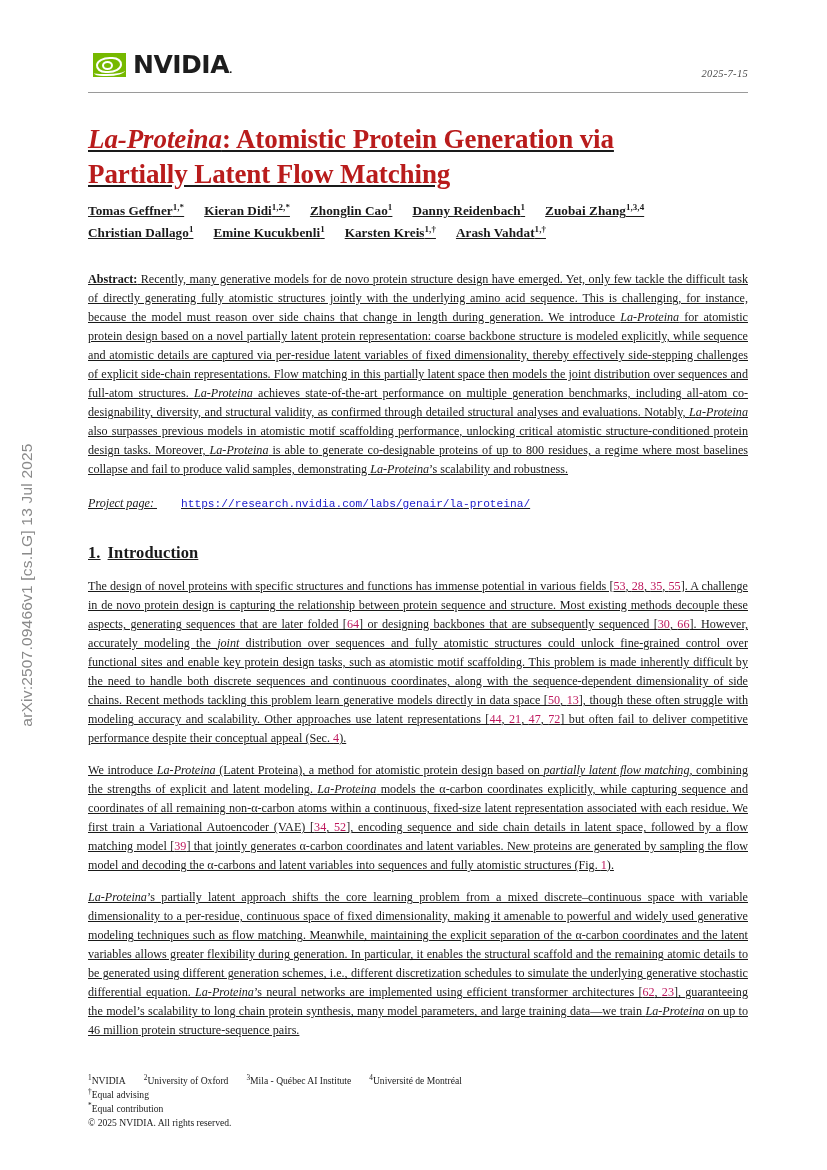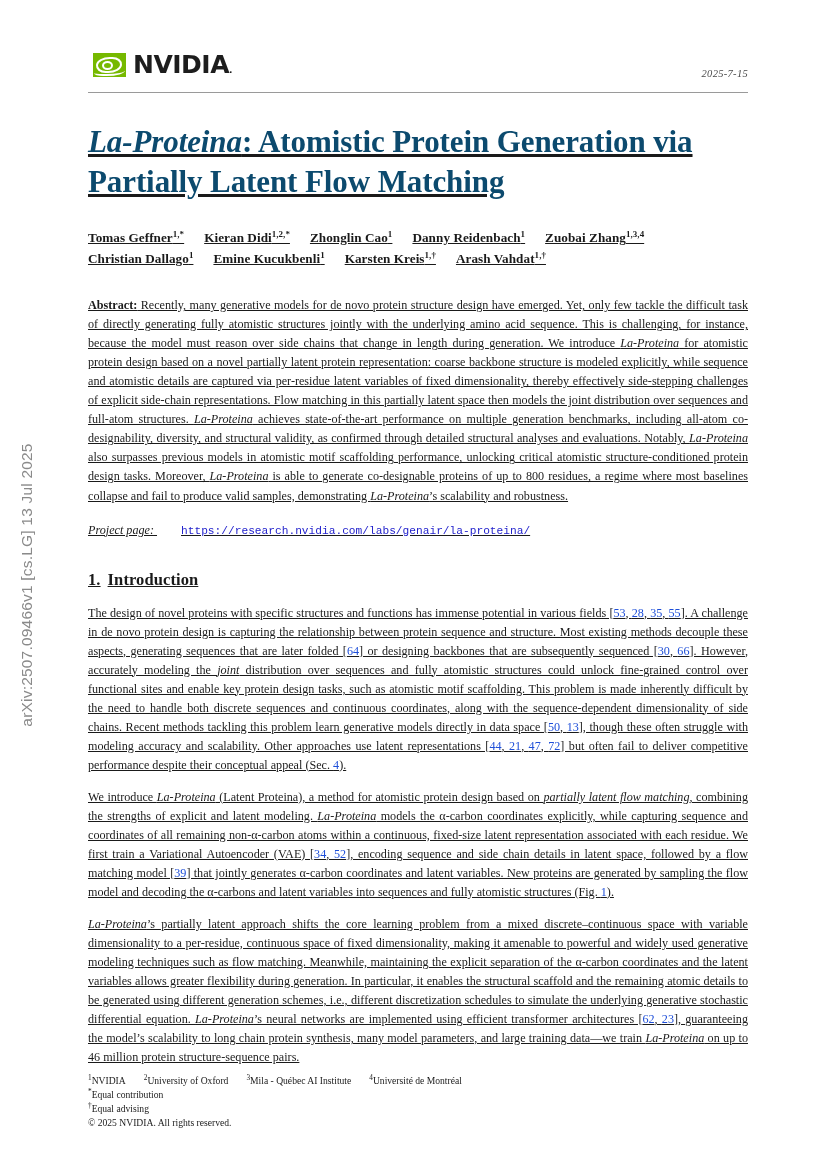--- a/index.html
+++ b/index.html
@@ -124,31 +124,31 @@
     position: absolute;
     left: 0;
     right: 0;
     top: 92px;
     border-top: 1.4px solid #9a9a9a;
   }
 
   
   .paper-title {
     margin: 30px 0 0 0;
-    color: #0c4a6e;
-    font-size: 31px;
+    color: #b91c1c;
+    font-size: 27px;
     font-weight: bold;
     line-height: 1.30;
     letter-spacing: -0.1px;
   }
   .paper-title .it { font-style: italic; }
 
   
   .authors {
-    margin-top: 24px;
+    margin-top: 8px;
     font-size: 13.2px;
     font-weight: bold;
     line-height: 1.62;
     letter-spacing: 0.05px;
   }
   .authors .row { white-space: nowrap; }
   .authors .author { margin-right: 20px; }
   .authors .author:last-child { margin-right: 0; }
   sup { font-size: 0.68em; vertical-align: super; line-height: 0; font-weight: bold; }
 
@@ -186,21 +186,21 @@
   .section-head .num { margin-right: 7px; }
 
   .body-par {
     margin-top: 13px;
     font-size: 12.15px;
     line-height: 1.565;
     text-align: justify;
     text-justify: inter-word;
   }
   .body-par:first-of-type { margin-top: 14px; }
-  .cite { color: #1d4ed8; }
+  .cite { color: #be185d; }
 
   
   .footnotes {
     position: absolute;
     left: 0;
     top: 1074px;
     width: 660px;
     font-size: 9.6px;
     line-height: 1.45;
     color: #1a1a1a;
@@ -251,18 +251,18 @@
   <div class="section-head"><span class="num">1.</span><span>Introduction</span></div>
 
   <p class="body-par"><span>The design of novel proteins with specific structures and functions has immense potential in various fields [</span><span class="cite">53</span><span>, </span><span class="cite">28</span><span>, </span><span class="cite">35</span><span>, </span><span class="cite">55</span><span>]. A challenge in de novo protein design is capturing the relationship between protein sequence and structure. Most existing methods decouple these aspects, generating sequences that are later folded [</span><span class="cite">64</span><span>] or designing backbones that are subsequently sequenced [</span><span class="cite">30</span><span>, </span><span class="cite">66</span><span>]. However, accurately modeling the </span><i>joint</i><span> distribution over sequences and fully atomistic structures could unlock fine-grained control over functional sites and enable key protein design tasks, such as atomistic motif scaffolding. This problem is made inherently difficult by the need to handle both discrete sequences and continuous coordinates, along with the sequence-dependent dimensionality of side chains. Recent methods tackling this problem learn generative models directly in data space [</span><span class="cite">50</span><span>, </span><span class="cite">13</span><span>], though these often struggle with modeling accuracy and scalability. Other approaches use latent representations [</span><span class="cite">44</span><span>, </span><span class="cite">21</span><span>, </span><span class="cite">47</span><span>, </span><span class="cite">72</span><span>] but often fail to deliver competitive performance despite their conceptual appeal (Sec. </span><span class="cite">4</span><span>).</span></p>
 
   <p class="body-par"><span>We introduce </span><i>La-Proteina</i><span> (Latent Proteina), a method for atomistic protein design based on </span><i>partially latent flow matching</i><span>, combining the strengths of explicit and latent modeling. </span><i>La-Proteina</i><span> models the α-carbon coordinates explicitly, while capturing sequence and coordinates of all remaining non-α-carbon atoms within a continuous, fixed-size latent representation associated with each residue. We first train a Variational Autoencoder (VAE) [</span><span class="cite">34</span><span>, </span><span class="cite">52</span><span>], encoding sequence and side chain details in latent space, followed by a flow matching model [</span><span class="cite">39</span><span>] that jointly generates α-carbon coordinates and latent variables. New proteins are generated by sampling the flow model and decoding the α-carbons and latent variables into sequences and fully atomistic structures (Fig. </span><span class="cite">1</span><span>).</span></p>
 
   <p class="body-par"><i>La-Proteina</i><span>’s partially latent approach shifts the core learning problem from a mixed discrete–continuous space with variable dimensionality to a per-residue, continuous space of fixed dimensionality, making it amenable to powerful and widely used generative modeling techniques such as flow matching. Meanwhile, maintaining the explicit separation of the α-carbon coordinates and the latent variables allows greater flexibility during generation. In particular, it enables the structural scaffold and the remaining atomic details to be generated using different generation schemes, i.e., different discretization schedules to simulate the underlying generative stochastic differential equation. </span><i>La-Proteina</i><span>’s neural networks are implemented using efficient transformer architectures [</span><span class="cite">62</span><span>, </span><span class="cite">23</span><span>], guaranteeing the model’s scalability to long chain protein synthesis, many model parameters, and large training data—we train </span><i>La-Proteina</i><span> on up to 46 million protein structure-sequence pairs.</span></p>
 
   <div class="footnotes">
     <div class="affil"><span><sup>1</sup><span>NVIDIA</span></span><span><sup>2</sup><span>University of Oxford</span></span><span><sup>3</sup><span>Mila - Québec AI Institute</span></span><span><sup>4</sup><span>Université de Montréal</span></span></div>
+    <div class="fn"><sup>†</sup><span>Equal advising</span></div>
     <div class="fn"><sup>*</sup><span>Equal contribution</span></div>
-    <div class="fn"><sup>†</sup><span>Equal advising</span></div>
     <div class="fn">© 2025 NVIDIA. All rights reserved.</div>
   </div>
 
 </div>
 
 </body></html>

